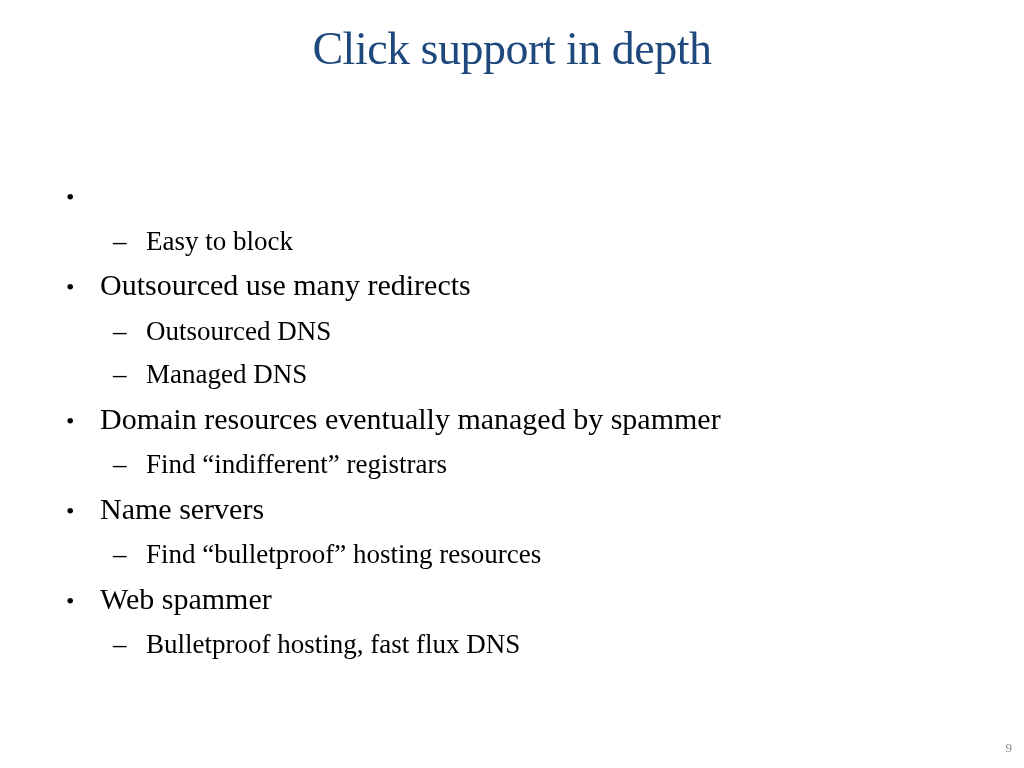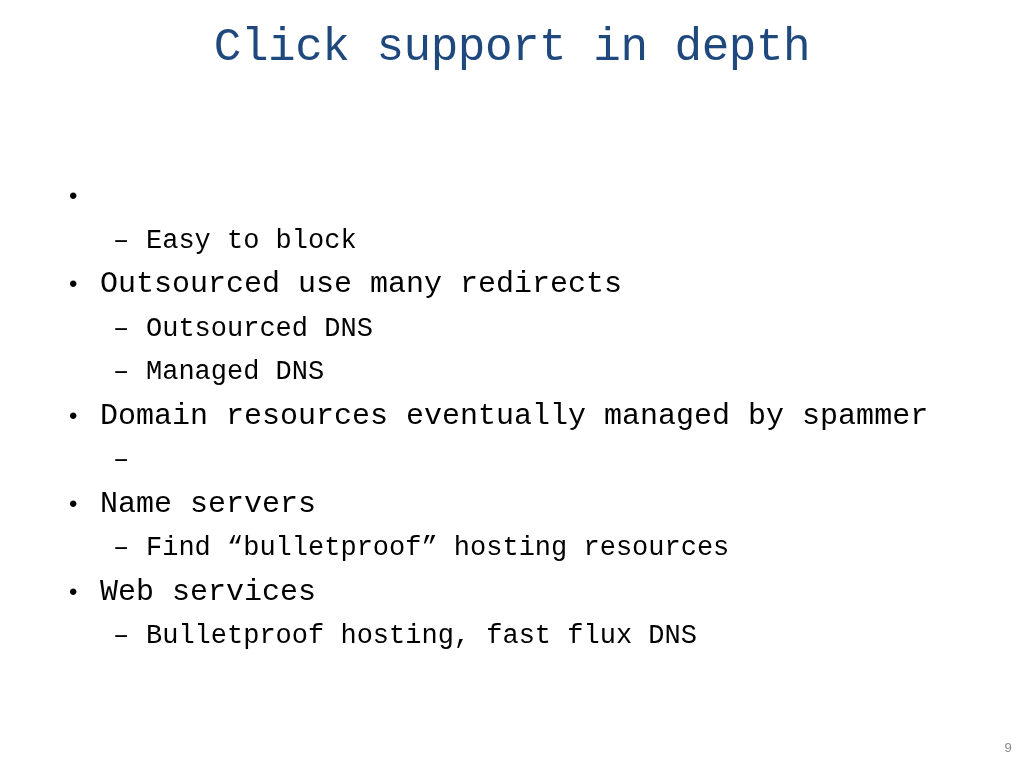--- a/index.html
+++ b/index.html
@@ -6,21 +6,21 @@
     margin: 0;
     padding: 0;
     background: #ffffff;
   }
   .slide {
     position: relative;
     width: 1024px;
     height: 768px;
     background: #ffffff;
     overflow: hidden;
-    font-family: Liberation Mono, monospace;
+    font-family: Liberation Serif, serif;
   }
   .slide-title {
     position: absolute;
     top: 22px;
     left: 0;
     width: 100%;
     text-align: center;
     font-size: 46px;
     font-weight: 400;
     color: #1F497D;
@@ -101,35 +101,36 @@
       <span class="bullet-text">Managed DNS</span>
     </div>
 
     <div class="bullet-item l1">
       <span class="bullet-marker">•</span>
       <span class="bullet-text">Domain resources eventually managed by spammer</span>
     </div>
 
     <div class="bullet-item l2">
       <span class="bullet-marker">–</span>
+      <span class="bullet-text">Find “indifferent” registrars</span>
     </div>
 
     <div class="bullet-item l1">
       <span class="bullet-marker">•</span>
       <span class="bullet-text">Name servers</span>
     </div>
 
     <div class="bullet-item l2">
       <span class="bullet-marker">–</span>
       <span class="bullet-text">Find “bulletproof” hosting resources</span>
     </div>
 
     <div class="bullet-item l1">
       <span class="bullet-marker">•</span>
-      <span class="bullet-text">Web services</span>
+      <span class="bullet-text">Web spammer</span>
     </div>
 
     <div class="bullet-item l2">
       <span class="bullet-marker">–</span>
       <span class="bullet-text">Bulletproof hosting, fast flux DNS</span>
     </div>
 
   </div>
 
   <div class="page-number">9</div>

